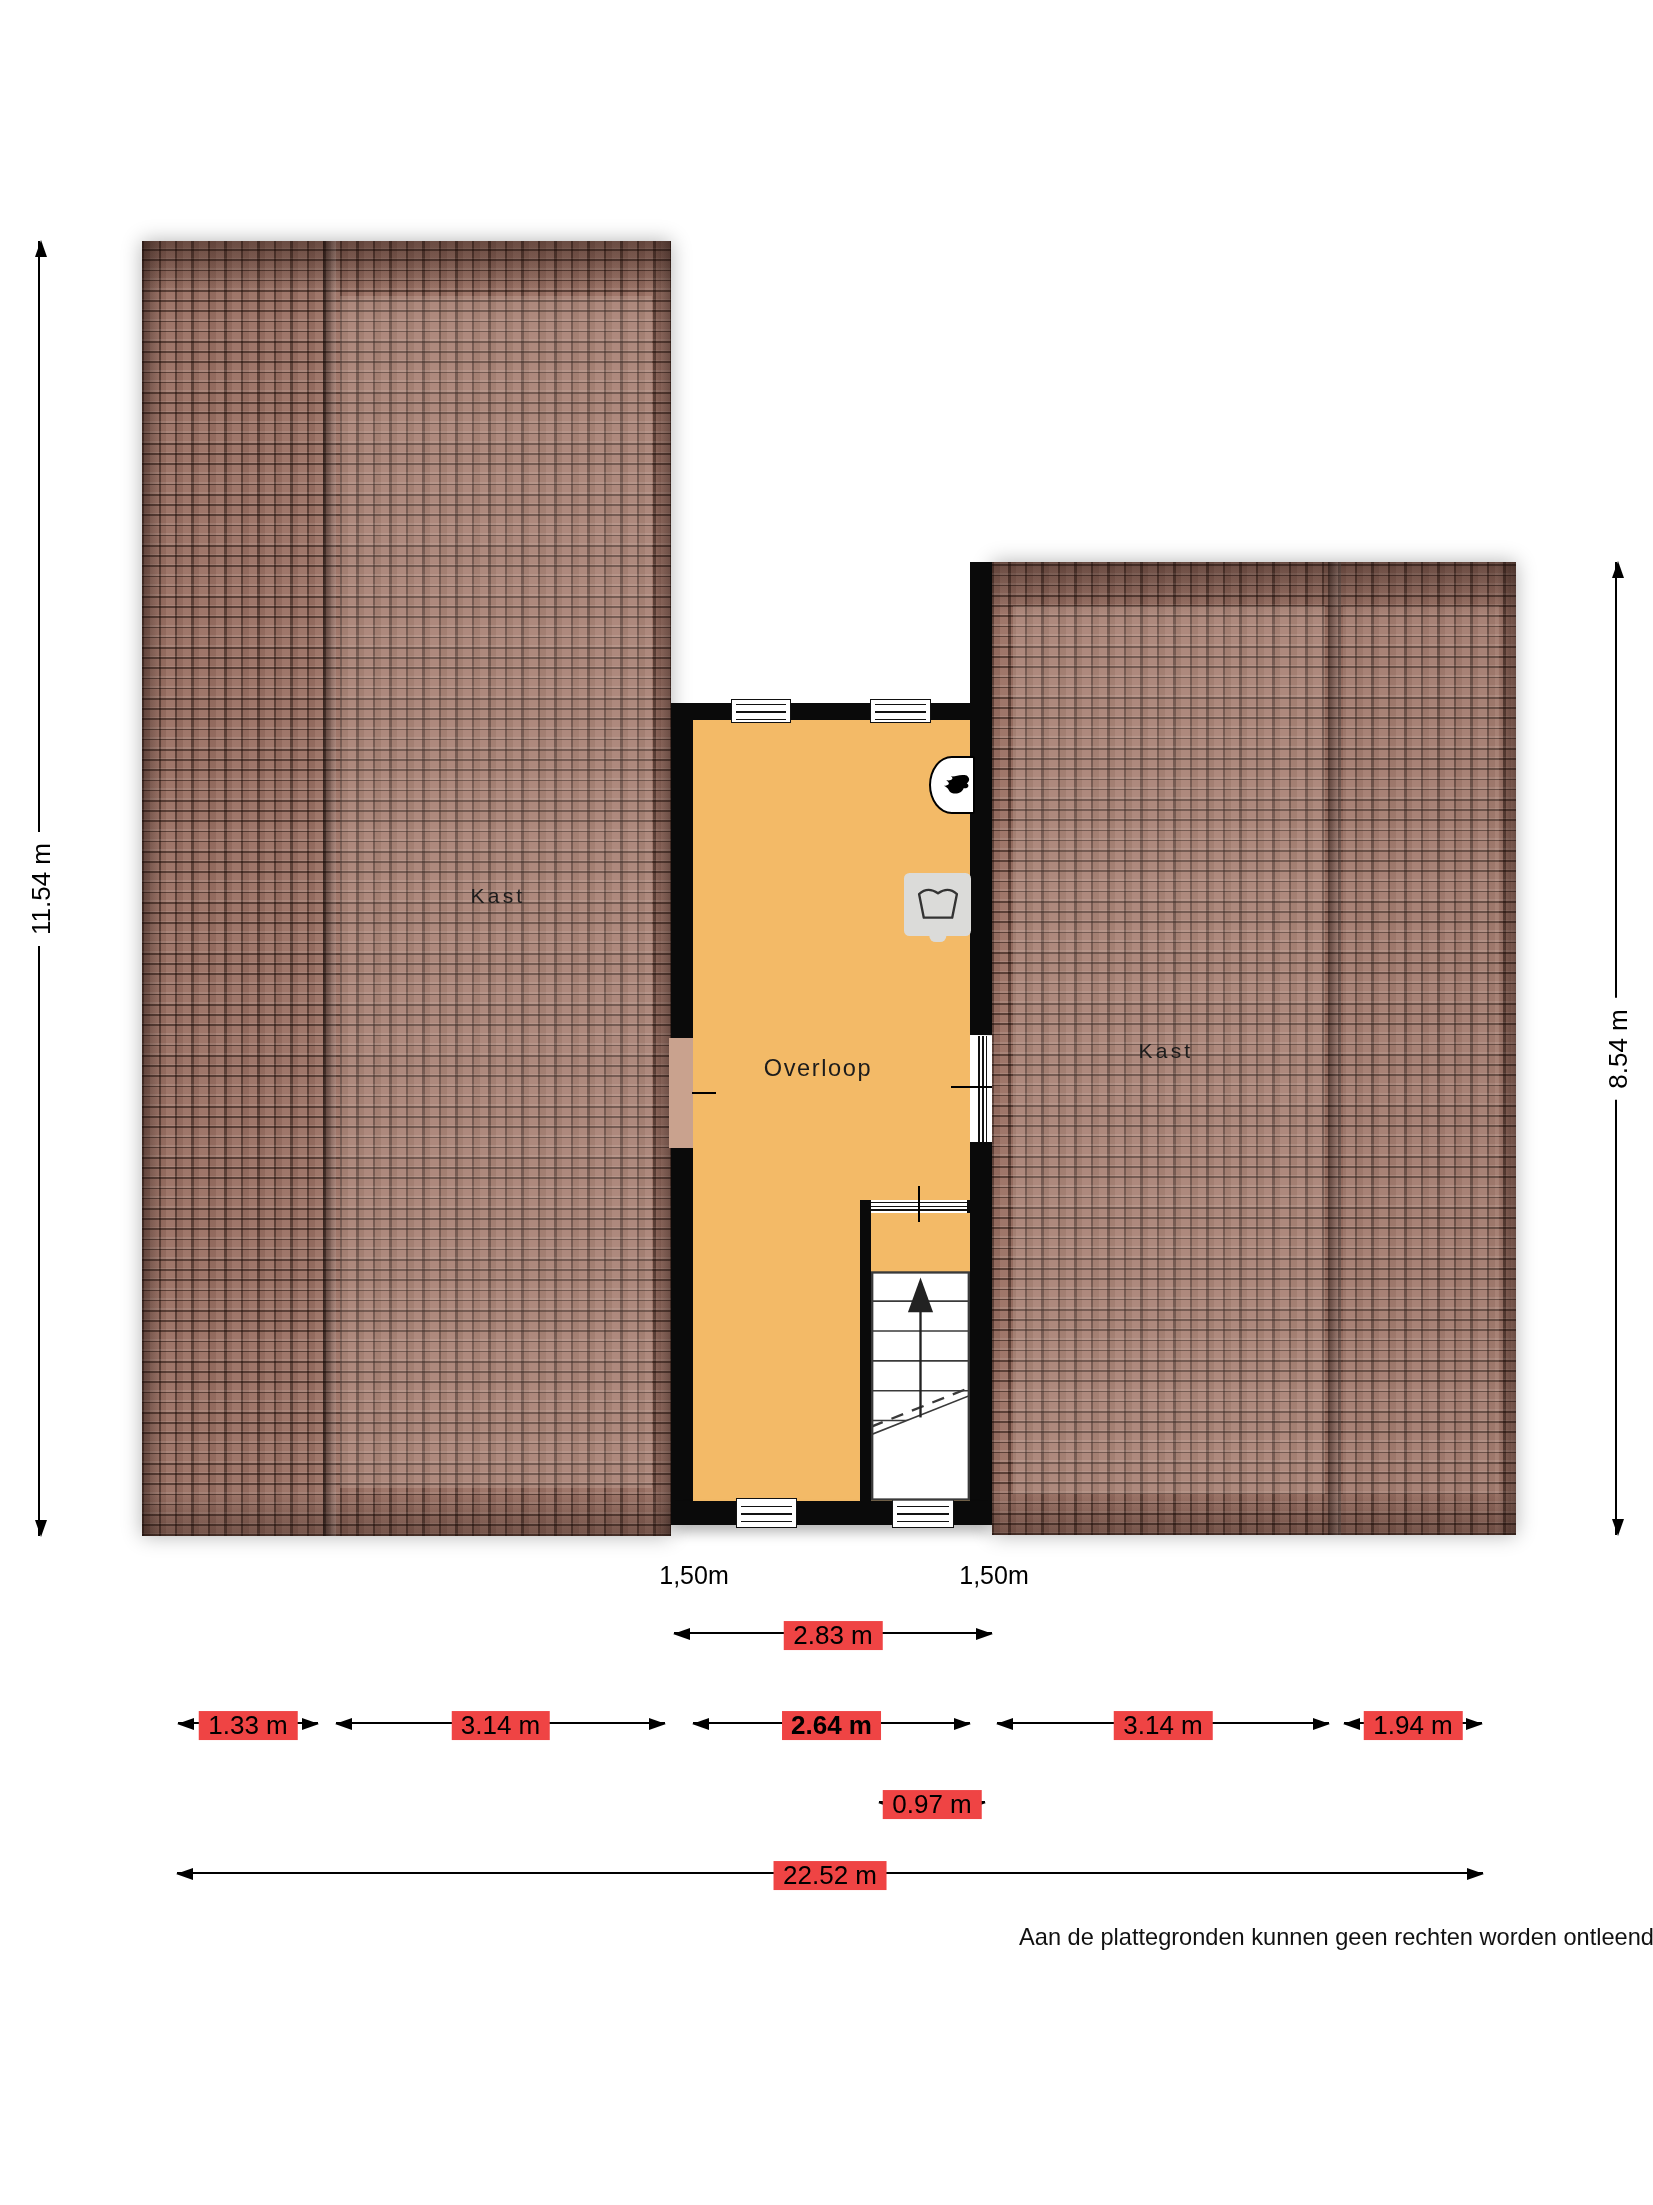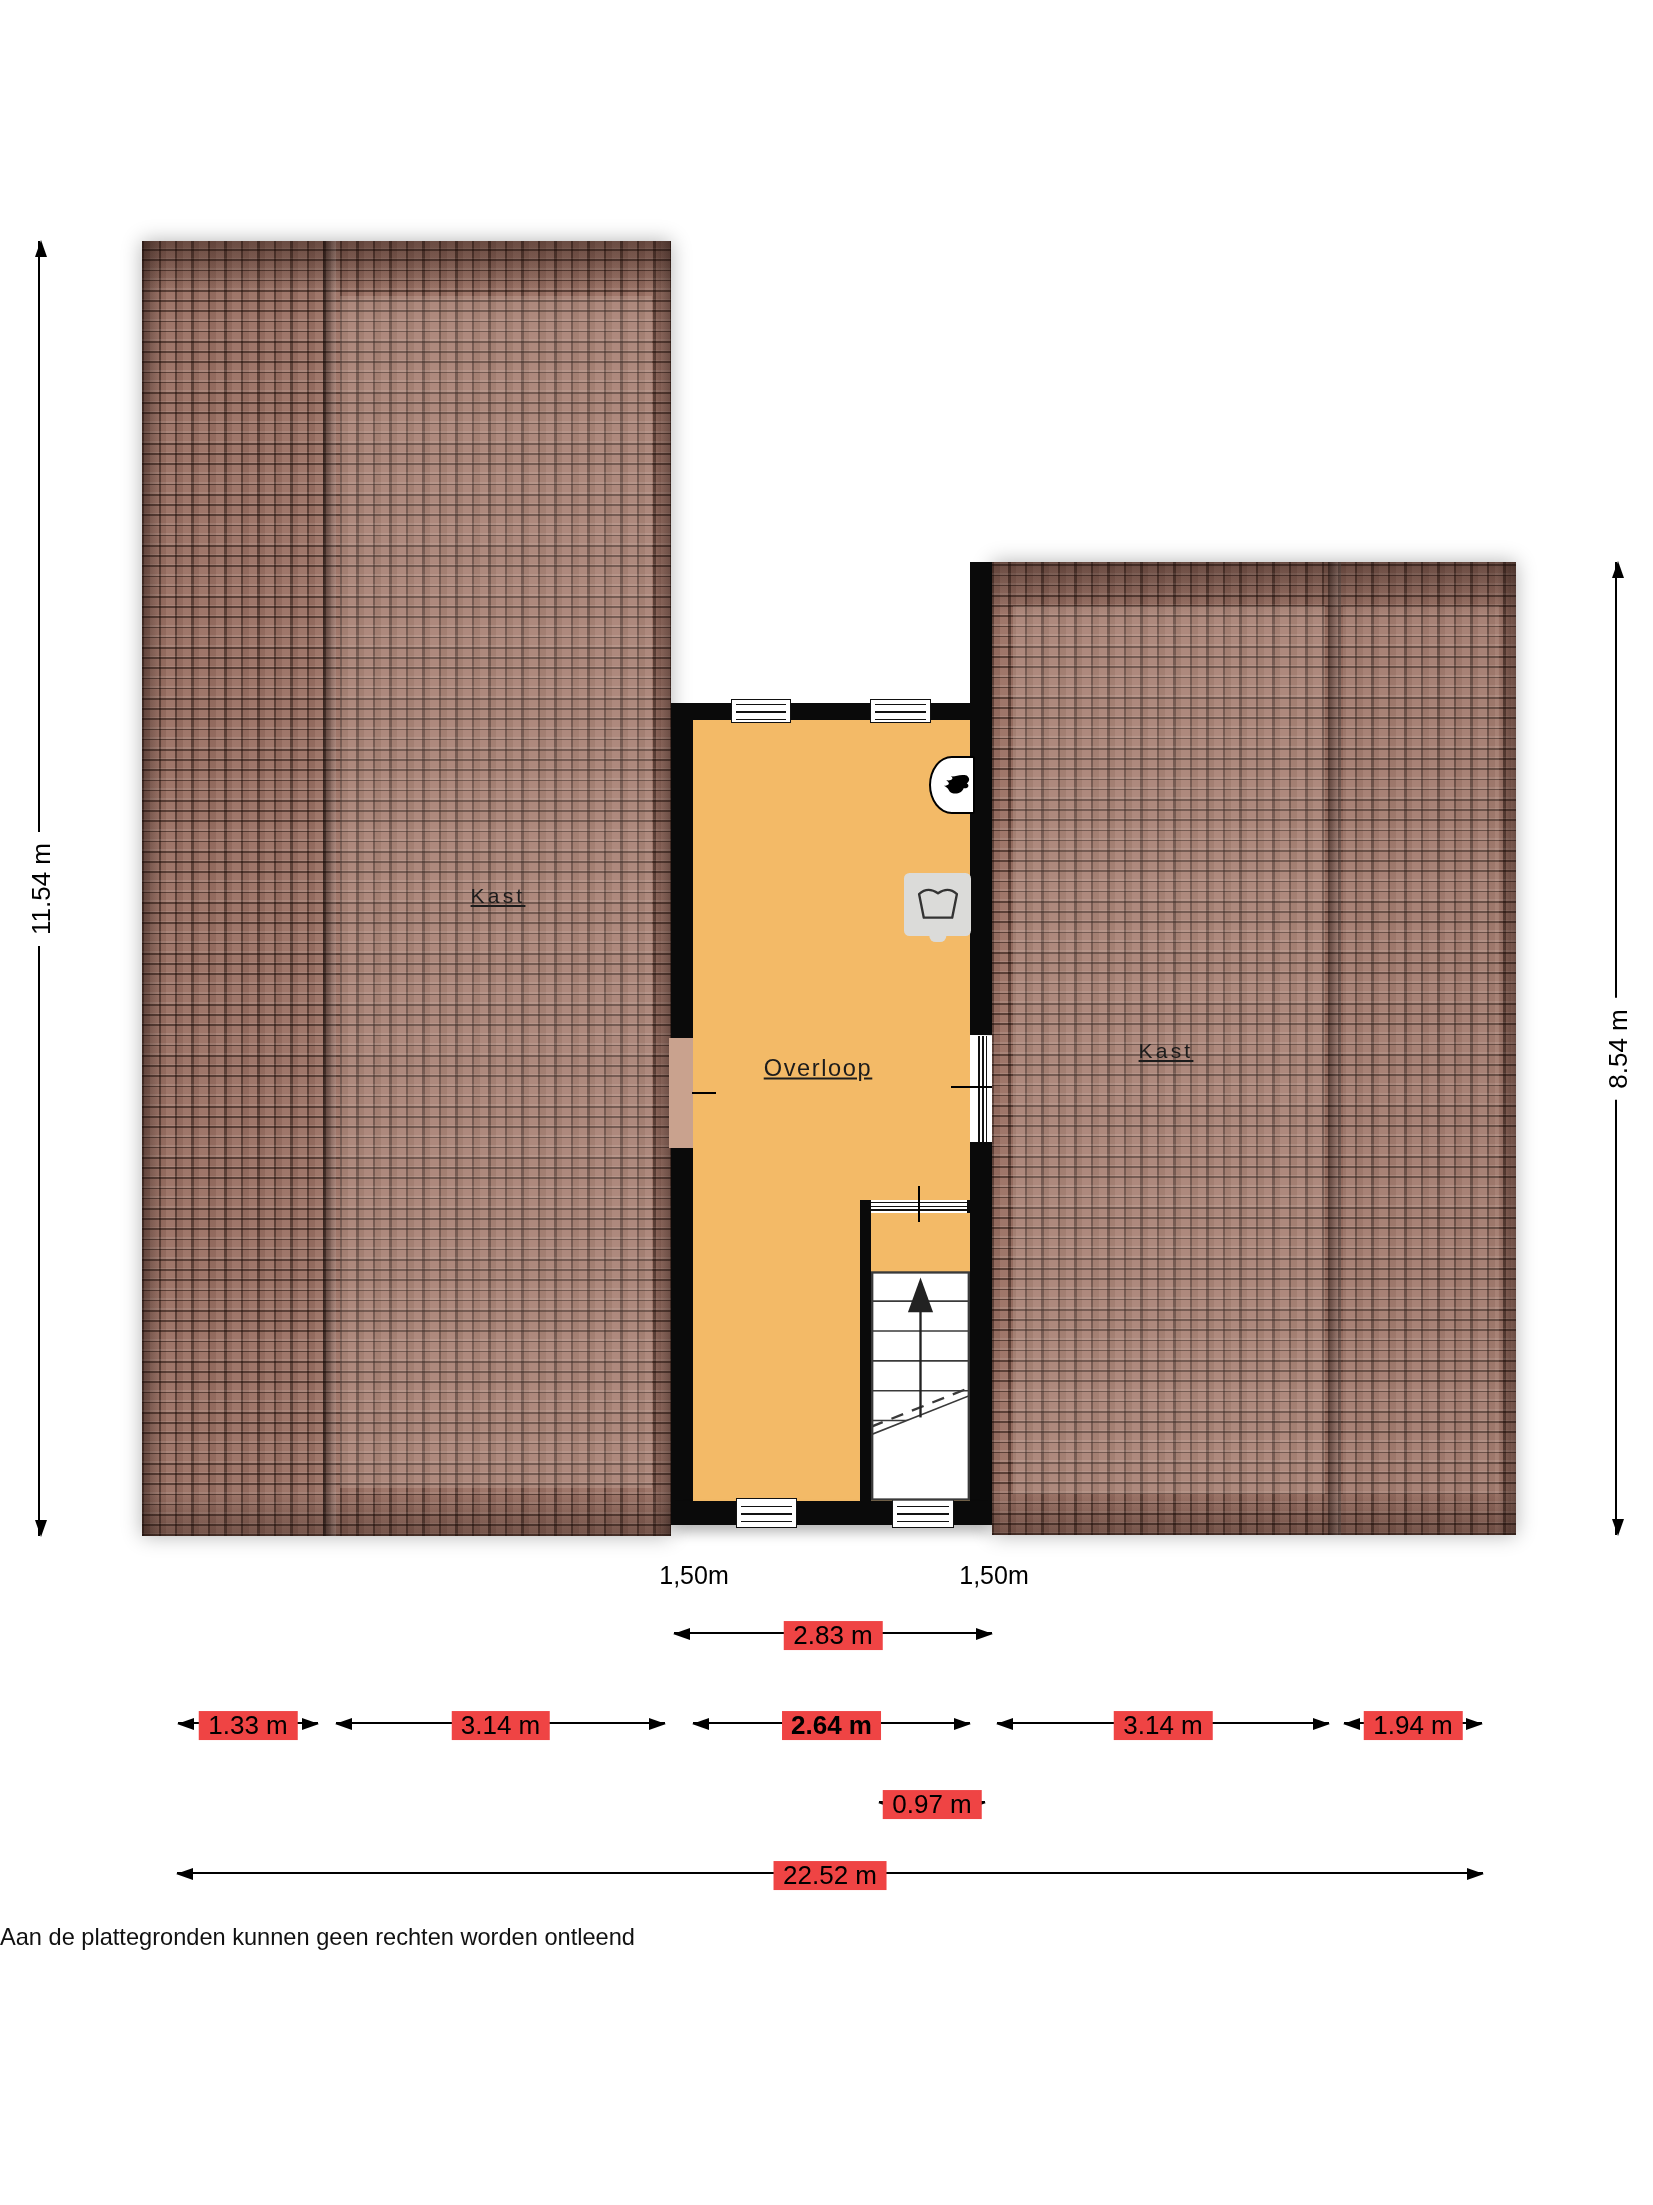--- a/index.html
+++ b/index.html
@@ -41,38 +41,38 @@
   .tick-v{position:absolute;width:2.4px;background:#000;}
   .boiler{position:absolute;left:929px;top:756px;width:46px;height:58px;background:#fff;border:2.4px solid #000;
           border-radius:23.6px 2.4px 2.4px 23.6px / 30px 2.4px 2.4px 30px;box-sizing:border-box;}
   .boiler svg{position:absolute;right:1.6px;top:50%;transform:translateY(-50%);}
   .tub{position:absolute;left:904px;top:873px;width:67px;height:63px;background:var(--grey,#dbdbd9);border-radius:5.5px;}
   .tub::after{content:"";position:absolute;left:50%;bottom:-5.5px;width:17.3px;height:7px;transform:translateX(-50%);
               background:var(--grey,#dbdbd9);border-radius:0 0 6.3px 6.3px;}
   .tub svg{position:absolute;left:50%;top:50%;transform:translate(-50%,-54%);}
   .stairs{position:absolute;left:871px;top:1271px;width:99px;height:230px;}
   
-  .room-label{position:absolute;transform:translate(-50%,-50%);font-size:21px;letter-spacing:3.2px;color:#1c1c1c;white-space:nowrap;text-decoration:underline;}
+  .room-label{position:absolute;transform:translate(-50%,-50%);font-size:21px;letter-spacing:3.2px;color:#1c1c1c;white-space:nowrap;}
   .room-label.big{font-size:23.6px;letter-spacing:1.6px;}
   .free-label{position:absolute;transform:translate(-50%,-50%);font-size:25px;color:#000;white-space:nowrap;}
   
   .hdim{position:absolute;height:0;border-top:2.4px solid #000;}
   .hdim .arr{position:absolute;width:0;height:0;border-top:6.3px solid rgba(0,0,0,0);border-bottom:6.3px solid rgba(0,0,0,0);top:-6.3px;}
   .hdim .arr.l{left:-0.8px;border-right:17.3px solid #000;}
   .hdim .arr.r{right:-0.8px;border-left:17.3px solid #000;}
   .hdim .dlabel{position:absolute;left:50%;top:1.6px;transform:translate(-50%,-50%);background:#ef4444;
                 padding:0 9.5px;font-size:26px;line-height:1.15;white-space:nowrap;}
   .vdim{position:absolute;width:0;border-left:2.4px solid #000;}
   .vdim .arr{position:absolute;width:0;height:0;border-left:6.3px solid rgba(0,0,0,0);border-right:6.3px solid rgba(0,0,0,0);left:-5.5px;}
   .vdim .arr.t{top:-0.8px;border-bottom:17.3px solid #000;}
   .vdim .arr.b{bottom:-0.8px;border-top:17.3px solid #000;}
   .vdim .dlabel{position:absolute;left:1.6px;top:50%;transform:translate(-50%,-50%) rotate(-90deg);background:#fff;
                 padding:0 11px;font-size:26px;line-height:1.15;white-space:nowrap;}
   
-  .footer-line{position:absolute;left:0;right:0;text-align:left;transform:translateY(-50%);font-size:23.6px;color:#111;}
+  .footer-line{position:absolute;left:0;right:0;text-align:right;transform:translateY(-50%);font-size:23.6px;color:#111;}
 </style>
 </head>
 <body>
 
 <div id="page">
 
   <div class="roof" style="left:142px;top:241px;width:529px;height:1295px;">
     <div class="shade-top"></div>
     <div class="shade-bottom"></div>
     <div class="shade-left"></div>

